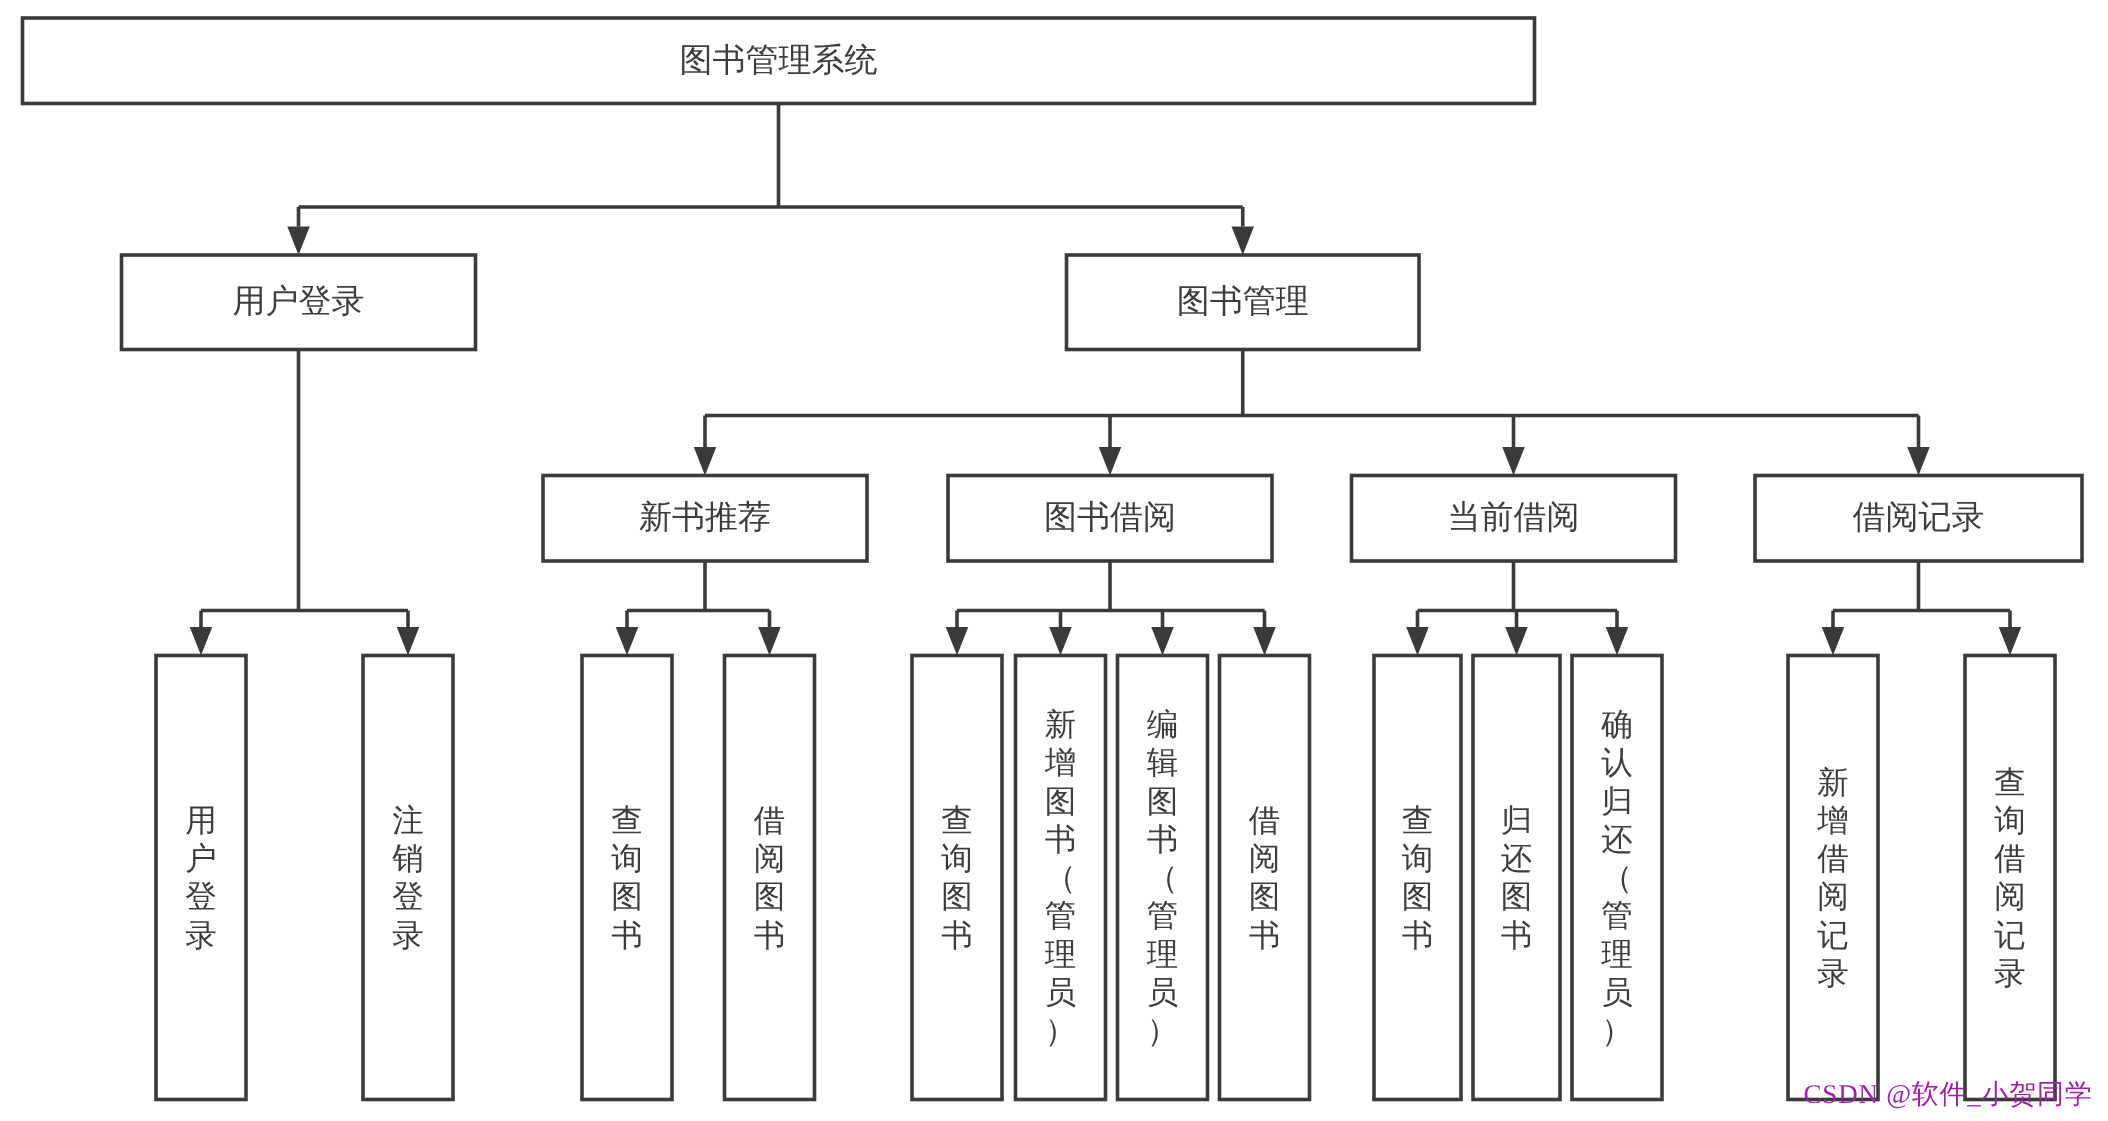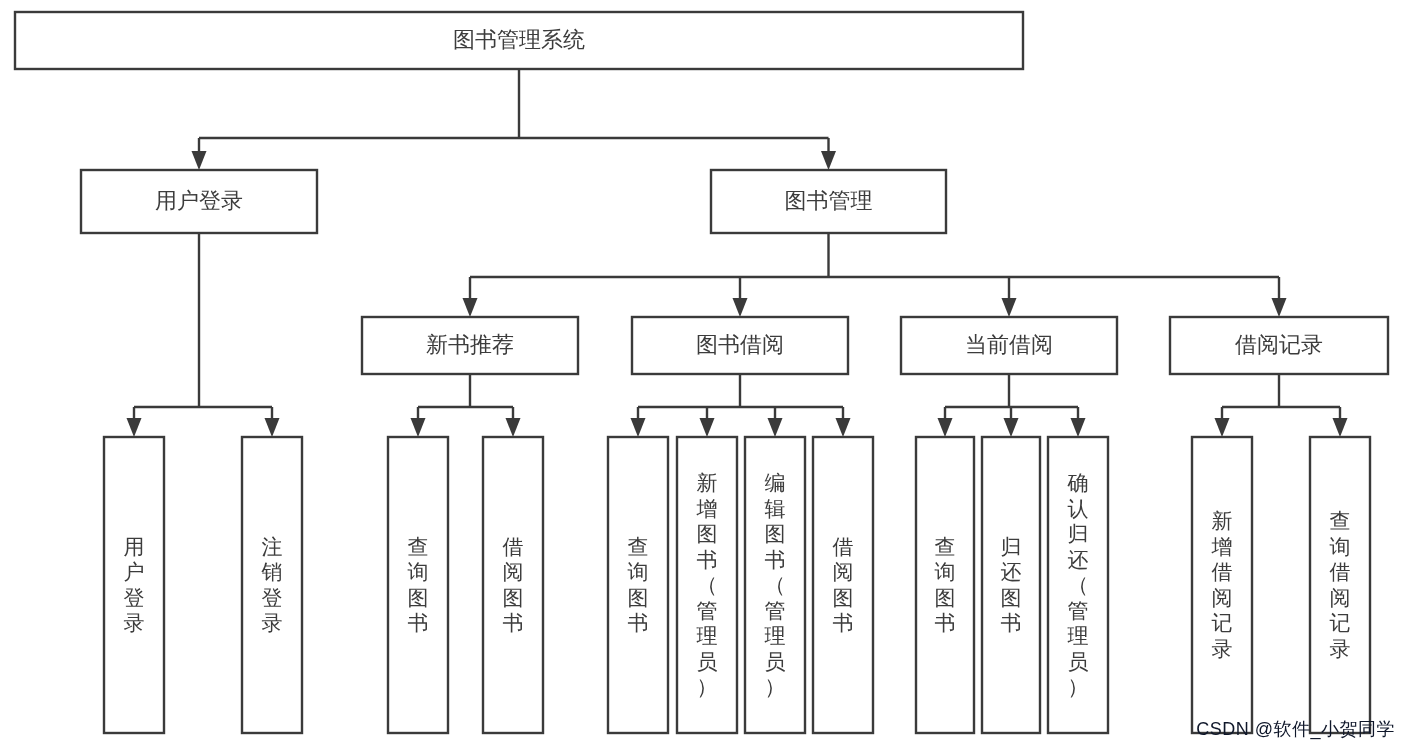--- a/index.html
+++ b/index.html
@@ -51,23 +51,23 @@
   .node-label-v {
     font-family: "Liberation Sans", "DejaVu Sans", sans-serif;
     font-size: 21px;
     fill: #3c3c3c;
     text-anchor: middle;
   }
   .watermark {
     position: absolute;
     right: 10px;
     bottom: 6px;
-    font-family: Liberation Sans, sans-serif;
+    font-family: Liberation Serif, serif;
     font-size: 18px;
-    color: #0f172a;
+    color: #a21caf;
     white-space: nowrap;
     letter-spacing: 0.5px;
   }
 </style>
 </head>
 <body>
 
 <div id="diagram-root">
   <svg class="diagram-canvas" id="diagram-svg" viewBox="0 0 1405 747" xmlns="http://www.w3.org/2000/svg">
       <g>

